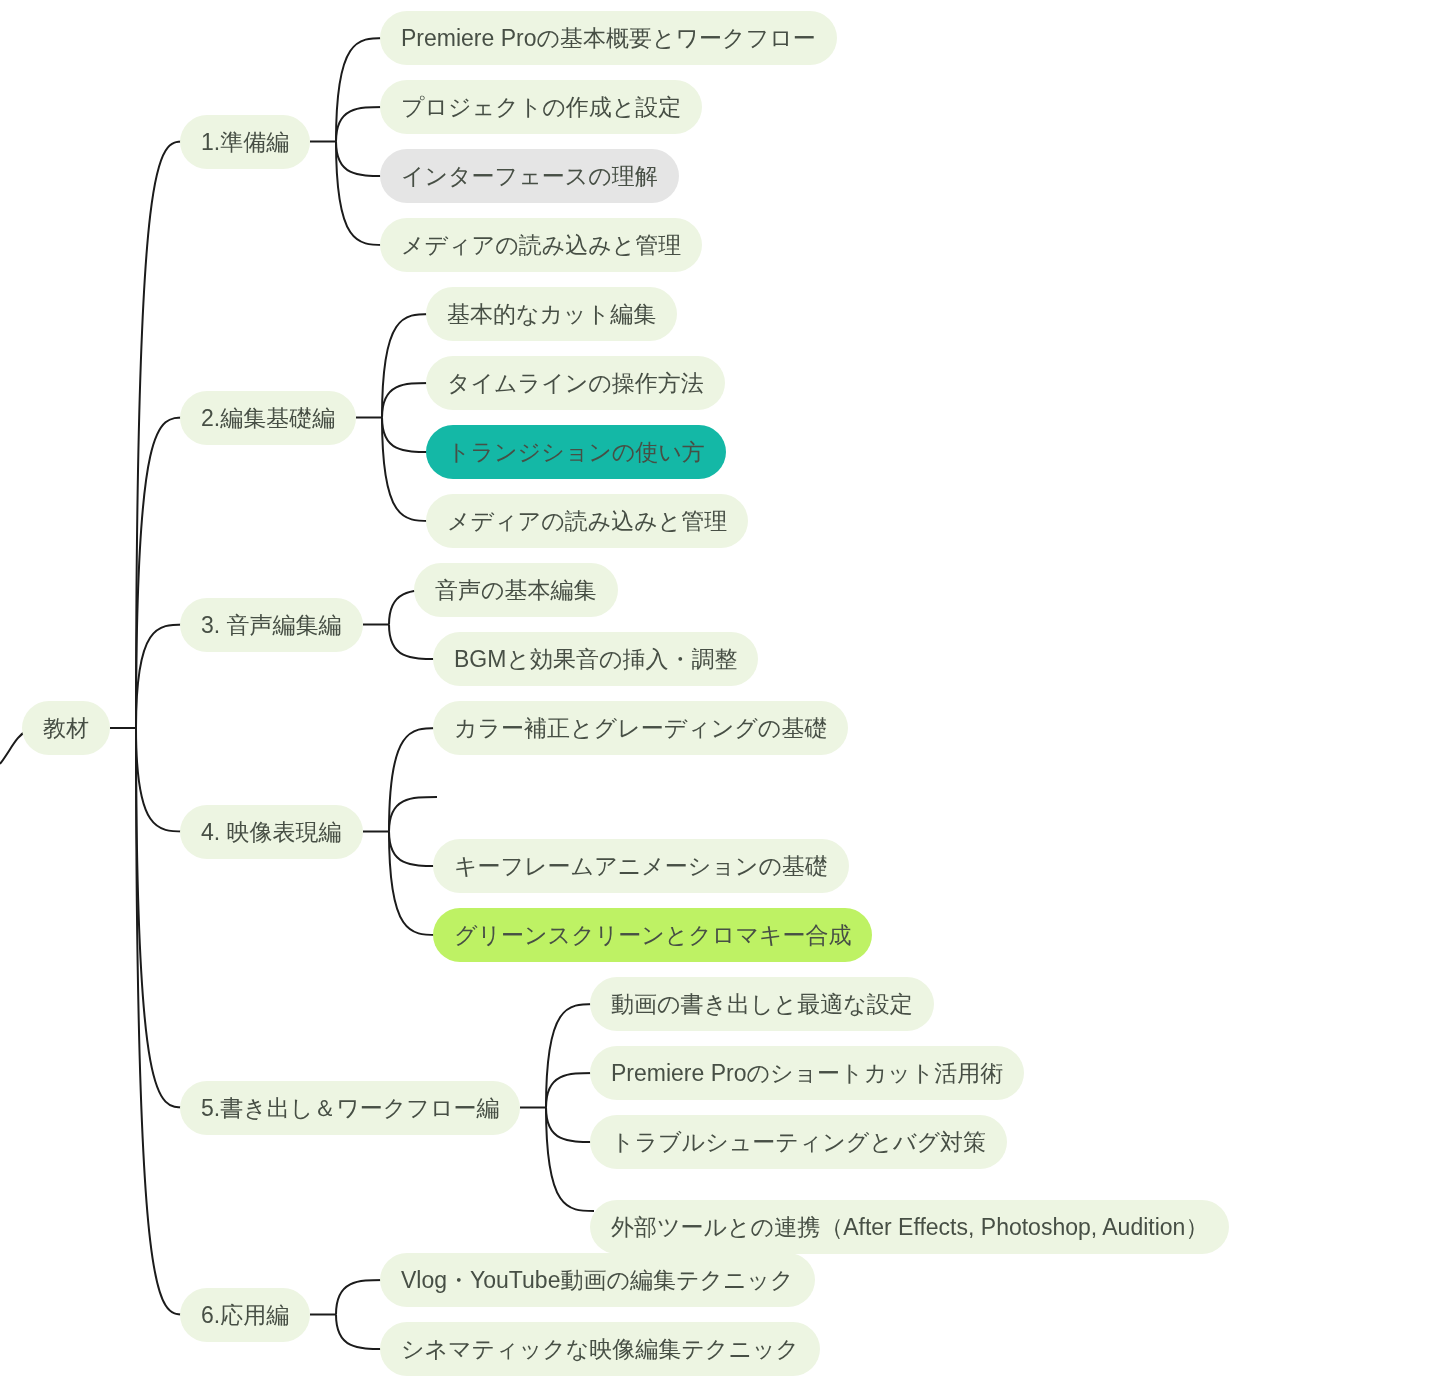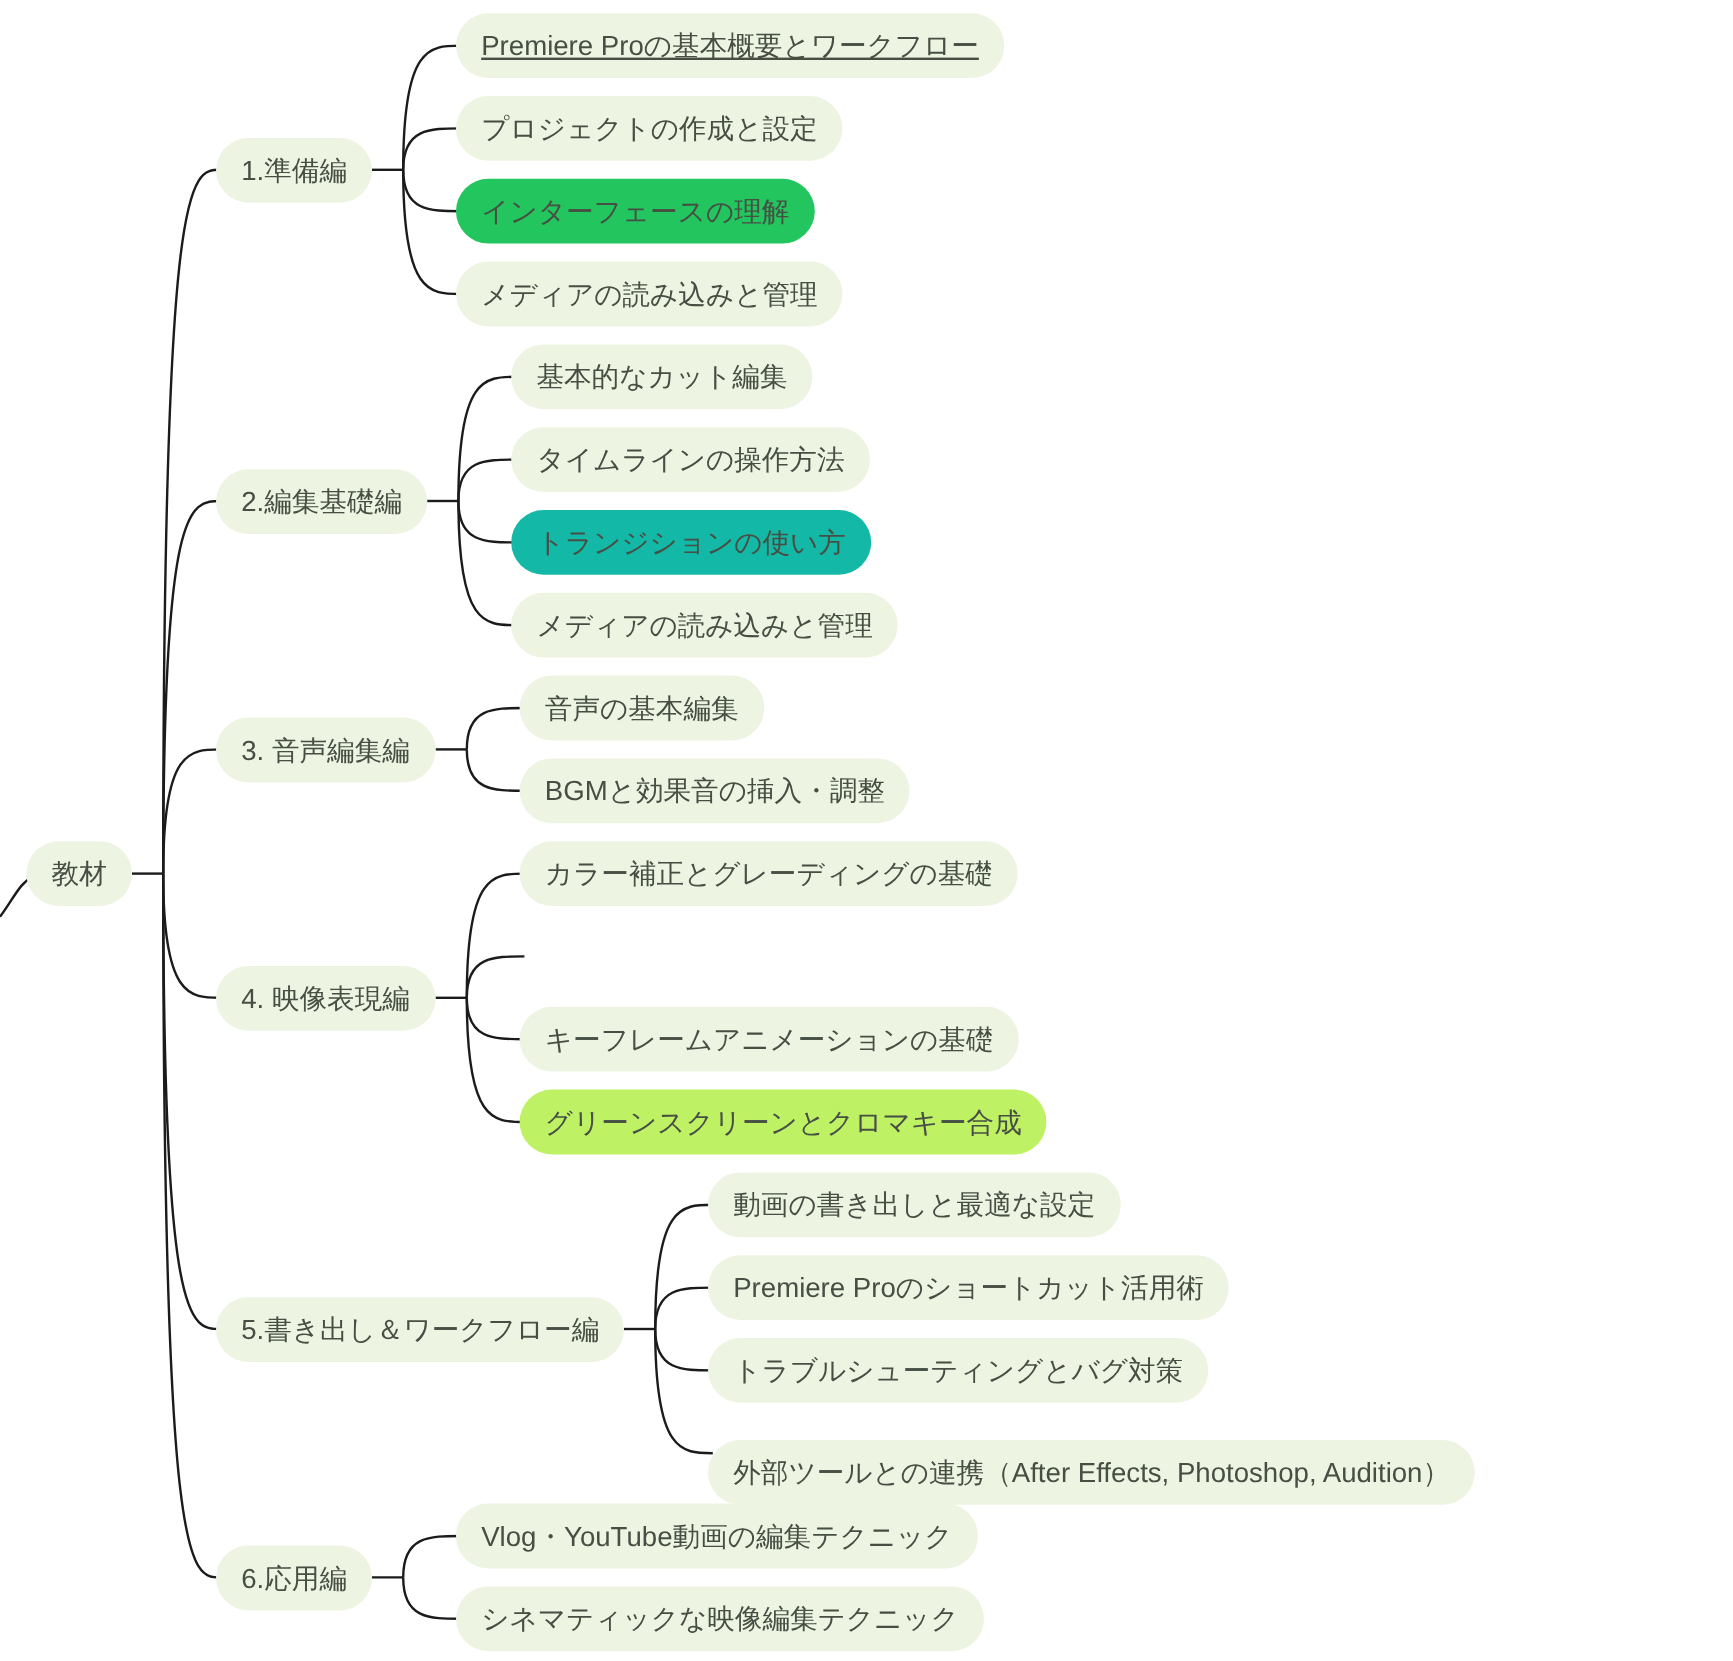--- a/index.html
+++ b/index.html
@@ -70,31 +70,31 @@
       <path d="M 136 728 C 136 417.5, 158 417.5, 184 417.5"></path>
       <path d="M 136 728 C 136 624.5, 158 624.5, 184 624.5"></path>
       <path d="M 136 728 C 136 831.5, 158 831.5, 184 831.5"></path>
       <path d="M 136 728 C 136 1107.5, 158 1107.5, 184 1107.5"></path>
       <path d="M 136 728 C 136 1314.5, 158 1314.5, 184 1314.5"></path>
       <path d="M 28 730 C 16 736, 12 748, 0 764"></path>
     </svg>
 
 <div class="node" style="left: 22px; top: 701px; background: rgb(237, 245, 226); color: rgb(71, 79, 69);">教材</div>
     <div class="node" style="left: 180px; top: 114.5px; background: rgb(237, 245, 226); color: rgb(71, 79, 69);">1.準備編</div>
-    <div class="node" style="left: 380px; top: 11px; background: rgb(237, 245, 226); color: rgb(71, 79, 69); text-decoration: underline;">Premiere Proの基本概要とワークフロー</div>
+    <div class="node" style="left: 380px; top: 11px; background: rgb(237, 245, 226); color: rgb(71, 79, 69);">Premiere Proの基本概要とワークフロー</div>
     <div class="node" style="left: 380px; top: 80px; background: rgb(237, 245, 226); color: rgb(71, 79, 69);">プロジェクトの作成と設定</div>
-    <div class="node" style="left: 380px; top: 149px; background: #22c55e; color: rgb(71, 79, 69);">インターフェースの理解</div>
+    <div class="node" style="left: 380px; top: 149px; background: #e5e5e5; color: rgb(71, 79, 69);">インターフェースの理解</div>
     <div class="node" style="left: 380px; top: 218px; background: rgb(237, 245, 226); color: rgb(71, 79, 69);">メディアの読み込みと管理</div>
     <div class="node" style="left: 180px; top: 390.5px; background: rgb(237, 245, 226); color: rgb(71, 79, 69);">2.編集基礎編</div>
     <div class="node" style="left: 426px; top: 287px; background: rgb(237, 245, 226); color: rgb(71, 79, 69);">基本的なカット編集</div>
     <div class="node" style="left: 426px; top: 356px; background: rgb(237, 245, 226); color: rgb(71, 79, 69);">タイムラインの操作方法</div>
     <div class="node" style="left: 426px; top: 425px; background: #14b8a6; color: rgb(71, 79, 69);">トランジションの使い方</div>
     <div class="node" style="left: 426px; top: 494px; background: rgb(237, 245, 226); color: rgb(71, 79, 69);">メディアの読み込みと管理</div>
     <div class="node" style="left: 180px; top: 597.5px; background: rgb(237, 245, 226); color: rgb(71, 79, 69);">3. 音声編集編</div>
-    <div class="node" style="left: 433px; top: 563px; background: rgb(237, 245, 226); color: rgb(71, 79, 69);">音声の基本編集</div>
+    <div class="node" style="left: 414px; top: 563px; background: rgb(237, 245, 226); color: rgb(71, 79, 69);">音声の基本編集</div>
     <div class="node" style="left: 433px; top: 632px; background: rgb(237, 245, 226); color: rgb(71, 79, 69);">BGMと効果音の挿入・調整</div>
     <div class="node" style="left: 180px; top: 804.5px; background: rgb(237, 245, 226); color: rgb(71, 79, 69);">4. 映像表現編</div>
     <div class="node" style="left: 433px; top: 701px; background: rgb(237, 245, 226); color: rgb(71, 79, 69);">カラー補正とグレーディングの基礎</div>
     <div class="node" style="left: 433px; top: 839px; background: rgb(237, 245, 226); color: rgb(71, 79, 69);">キーフレームアニメーションの基礎</div>
     <div class="node" style="left: 433px; top: 908px; background: #bef264; color: rgb(71, 79, 69);">グリーンスクリーンとクロマキー合成</div>
     <div class="node" style="left: 180px; top: 1080.5px; background: rgb(237, 245, 226); color: rgb(71, 79, 69);">5.書き出し＆ワークフロー編</div>
     <div class="node" style="left: 590px; top: 1046px; background: rgb(237, 245, 226); color: rgb(71, 79, 69);">Premiere Proのショートカット活用術</div>
     <div class="node" style="left: 590px; top: 977px; background: rgb(237, 245, 226); color: rgb(71, 79, 69);">動画の書き出しと最適な設定</div>
     <div class="node" style="left: 590px; top: 1115px; background: rgb(237, 245, 226); color: rgb(71, 79, 69);">トラブルシューティングとバグ対策</div>
     <div class="node" style="left: 590px; top: 1184px; background: rgb(237, 245, 226); color: rgb(71, 79, 69); margin-top: 16px;">外部ツールとの連携（After Effects, Photoshop, Audition）</div>

